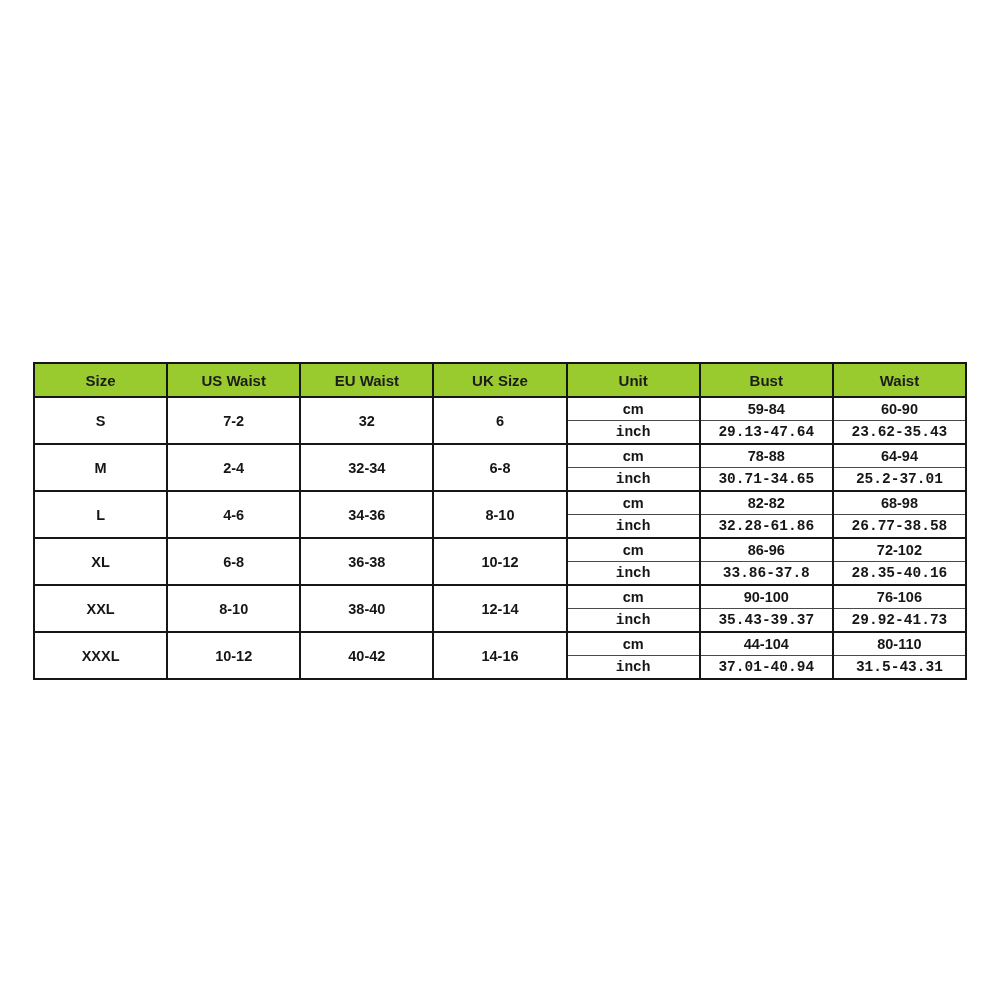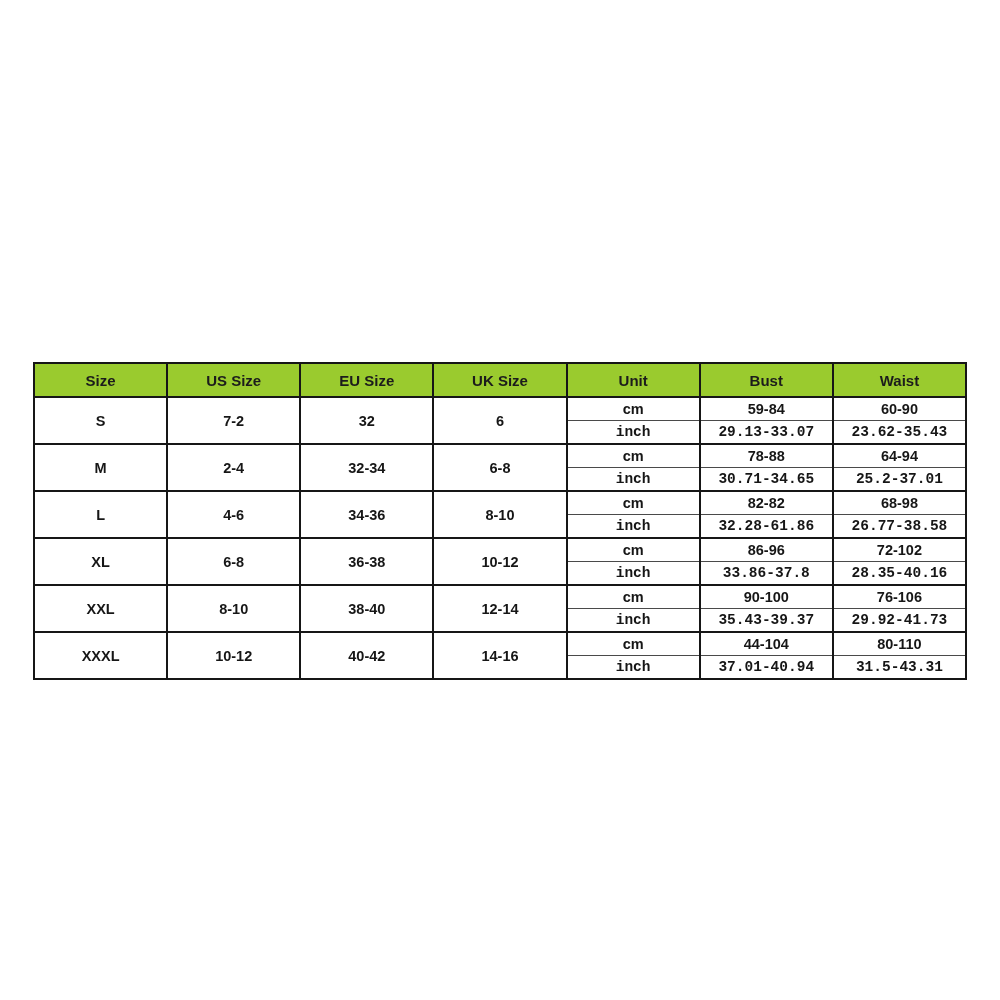--- a/index.html
+++ b/index.html
@@ -50,42 +50,42 @@
   tr.sub-row td   { border-top: 1px solid #4a4a4a; font-family: Liberation Mono, monospace; }
 </style>
 </head>
 <body>
 
 <div class="size-chart-wrap">
   <table class="size-chart">
     <thead>
       <tr>
         <th>Size</th>
-        <th>US Size</th>
-        <th>EU Size</th>
+        <th>US Waist</th>
+        <th>EU Waist</th>
         <th>UK Size</th>
         <th>Unit</th>
         <th>Bust</th>
         <th>Waist</th>
       </tr>
     </thead>
     <tbody>
 
       <tr class="group-row">
         <td rowspan="2">S</td>
         <td rowspan="2">7-2</td>
         <td rowspan="2">32</td>
         <td rowspan="2">6</td>
         <td>cm</td>
         <td>59-84</td>
         <td>60-90</td>
       </tr>
       <tr class="sub-row">
         <td>inch</td>
-        <td>29.13-33.07</td>
+        <td>29.13-47.64</td>
         <td>23.62-35.43</td>
       </tr>
 
       <tr class="group-row">
         <td rowspan="2">M</td>
         <td rowspan="2">2-4</td>
         <td rowspan="2">32-34</td>
         <td rowspan="2">6-8</td>
         <td>cm</td>
         <td>78-88</td>

